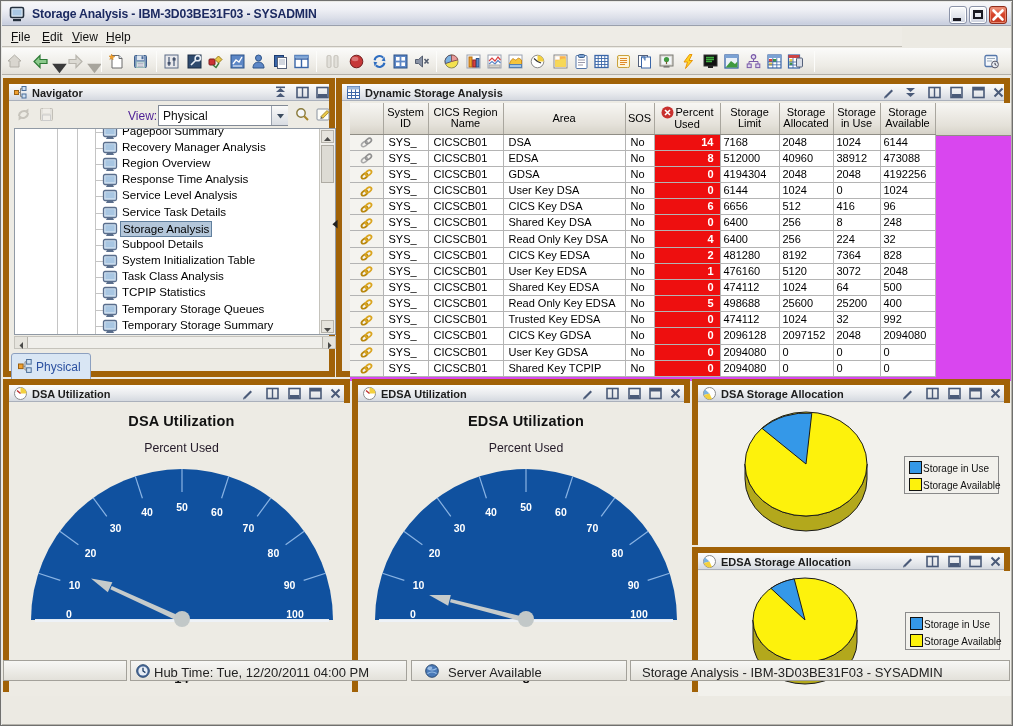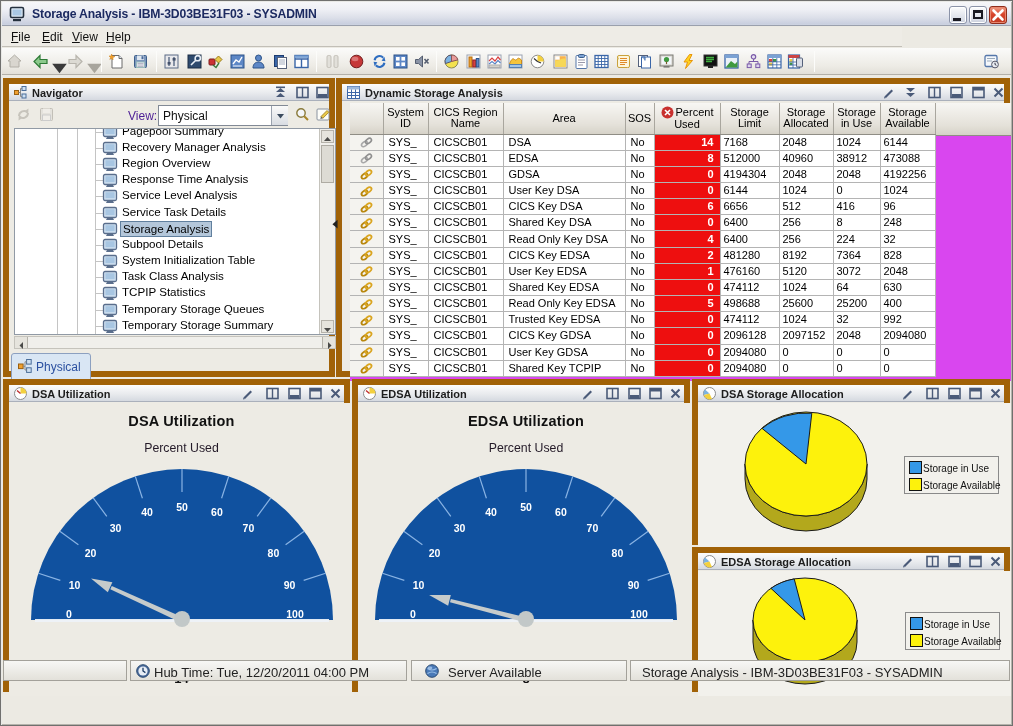--- a/index.html
+++ b/index.html
@@ -630,21 +630,21 @@
               </svg>
             </td>
             <td class="txt">SYS_</td>
             <td class="txt">CICSCB01</td>
             <td class="txt">Shared Key EDSA</td>
             <td class="txt">No</td>
             <td class="red">0</td>
             <td class="num">474112</td>
             <td class="num">1024</td>
             <td class="num">64</td>
-            <td class="num">630</td>
+            <td class="num">500</td>
           </tr>
 <tr>
             <td class="ico">
               <svg width="15" height="13" viewBox="0 0 15 13">
                 <g transform="rotate(-38 7.5 6.5)">
                   <ellipse cx="5" cy="6.5" rx="3.4" ry="2.1" fill="none" stroke="#b8860b" stroke-width="1.8"></ellipse>
                   <ellipse cx="10" cy="6.5" rx="3.4" ry="2.1" fill="none" stroke="#daa520" stroke-width="1.8"></ellipse>
                 </g>
               </svg>
             </td>

